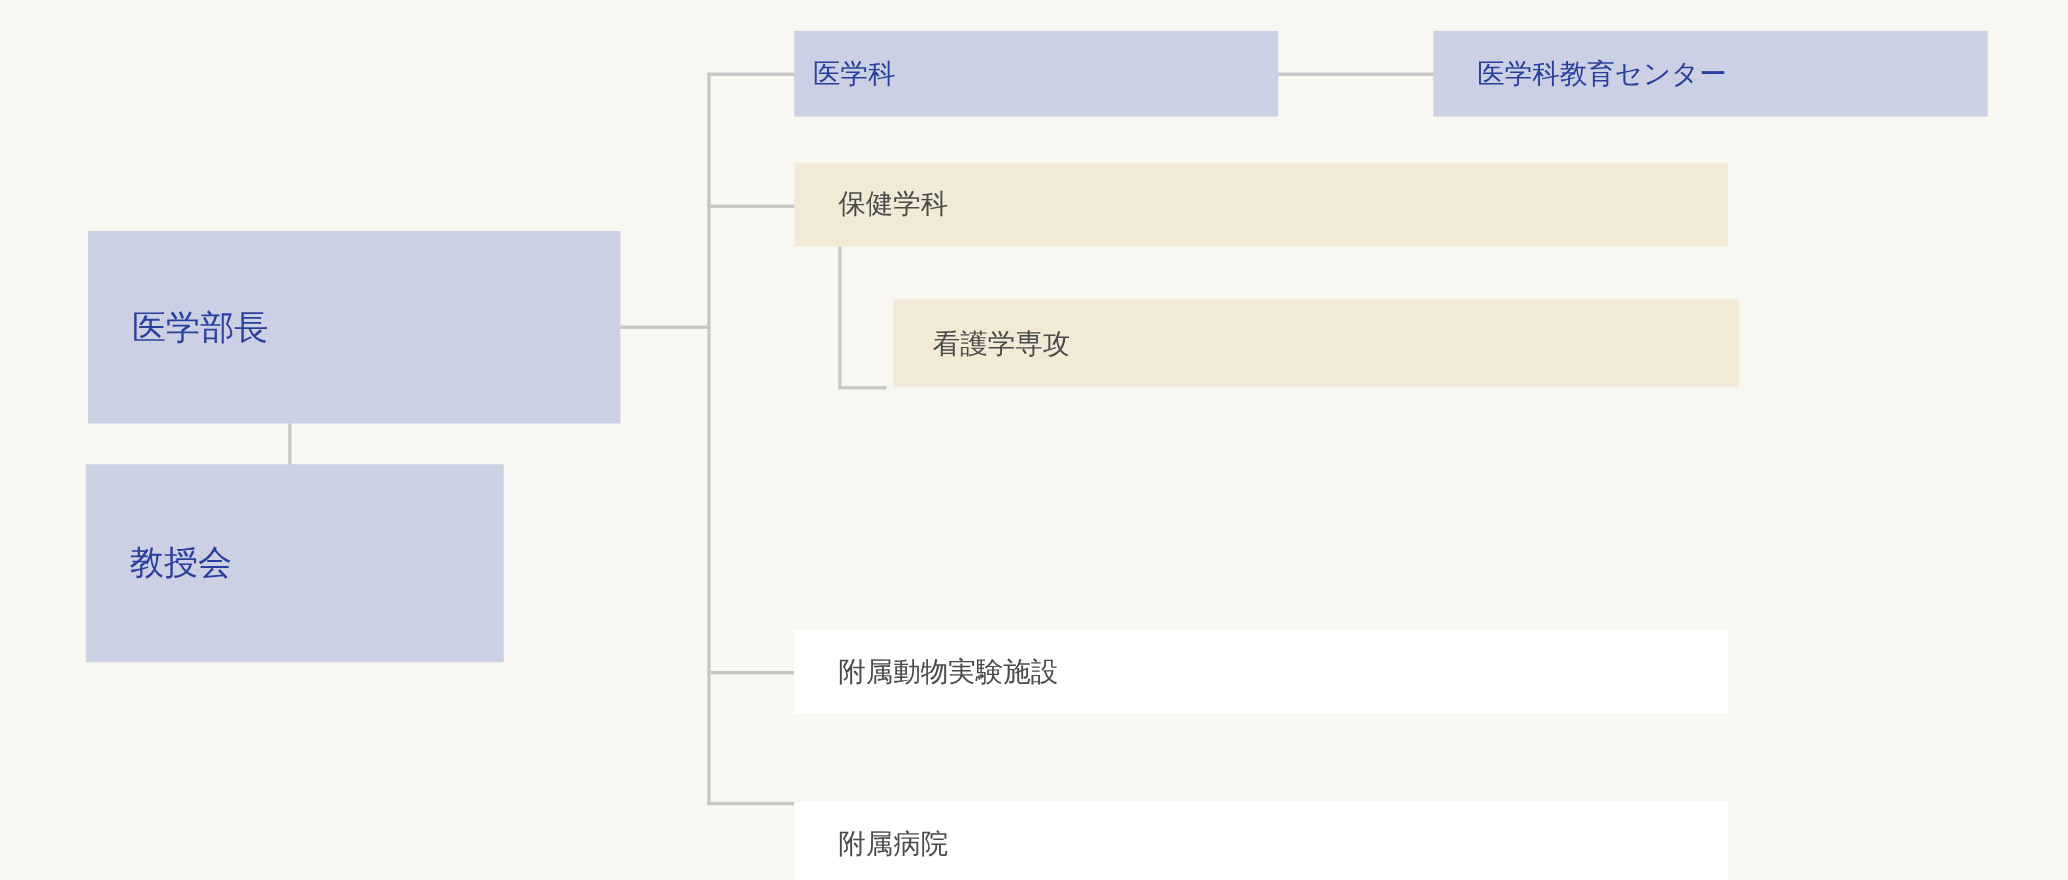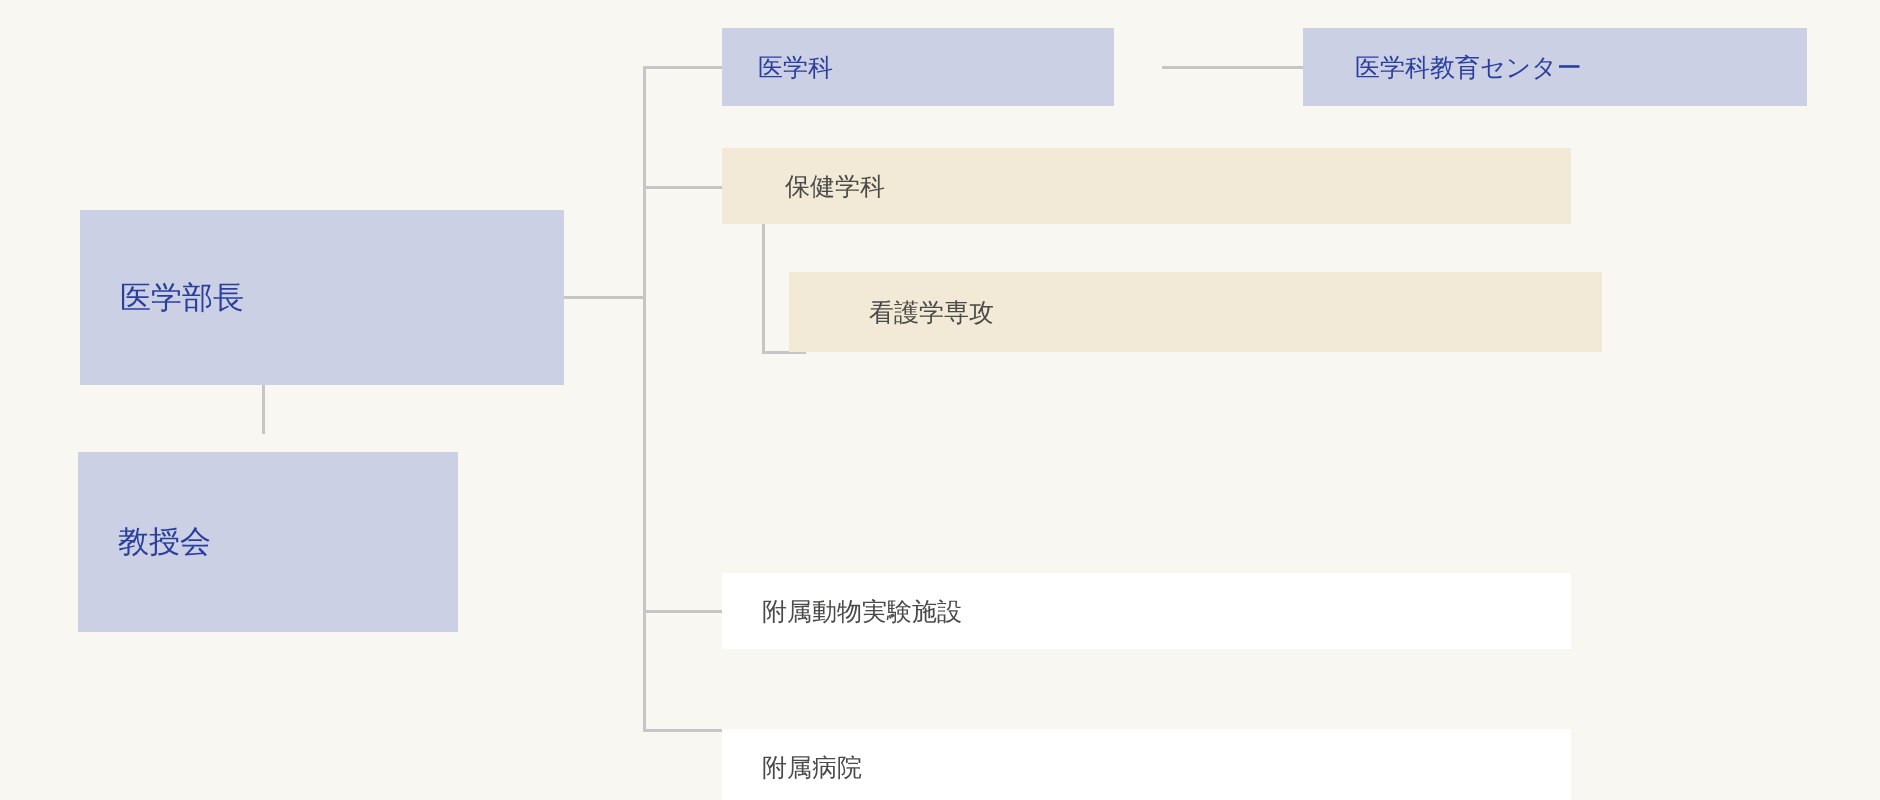--- a/index.html
+++ b/index.html
@@ -51,65 +51,64 @@
 
   
   #node-dean {
     left: 80px;  top: 210px;
     width: 484px; height: 175px;
     padding-left: 40px;
     font-size: 31px;
     align-items: center;
   }
   #node-faculty-council {
-    left: 78px;  top: 452px;
+    left: 78px;  top: 422px;
     width: 380px; height: 180px;
     padding-left: 40px;
     font-size: 31px;
   }
   #node-medicine {
     left: 722px; top: 28px;
-    width: 392px; height: 78px;
-    padding-left: 36px;
+    width: 440px; height: 78px;
+    padding-left: 17px;
     font-size: 25px;
   }
   #node-medical-edu-center {
     left: 1303px; top: 28px;
     width: 504px; height: 78px;
-    padding-left: 52px;
+    padding-left: 40px;
     font-size: 25px;
   }
   #node-health-sciences {
     left: 722px; top: 148px;
     width: 849px; height: 76px;
-    padding-left: 63px;
+    padding-left: 40px;
     font-size: 25px;
   }
   #node-animal-facility {
     left: 722px; top: 573px;
     width: 849px; height: 76px;
     padding-left: 40px;
     font-size: 25px;
     text-align: center;
   }
   #node-hospital {
     left: 722px; top: 729px;
     width: 849px; height: 76px;
     padding-left: 40px;
     font-size: 25px;
   }
 
   
   #majors-group {
     position: absolute;
-    left: 789px; top: 272px;
+    left: 812px; top: 272px;
     width: 769px;
     background: #f2ead6;
     z-index: 5;
-    padding-left: 44px;
   }
   .major-row {
     box-sizing: border-box;
     height: 80px;
     display: flex;
     align-items: center;
     padding-left: 36px;
     font-size: 25px;
     color: #4a4a48;
   }

